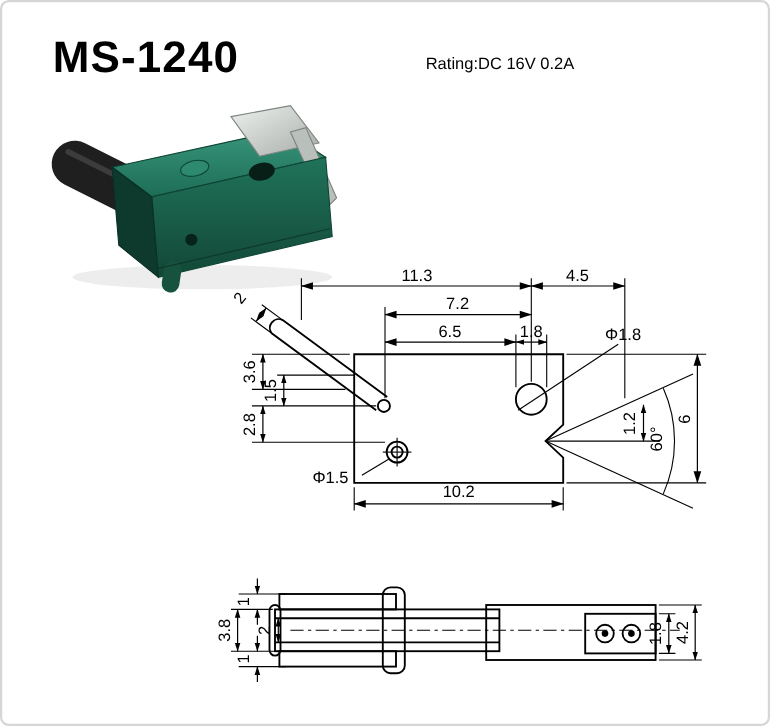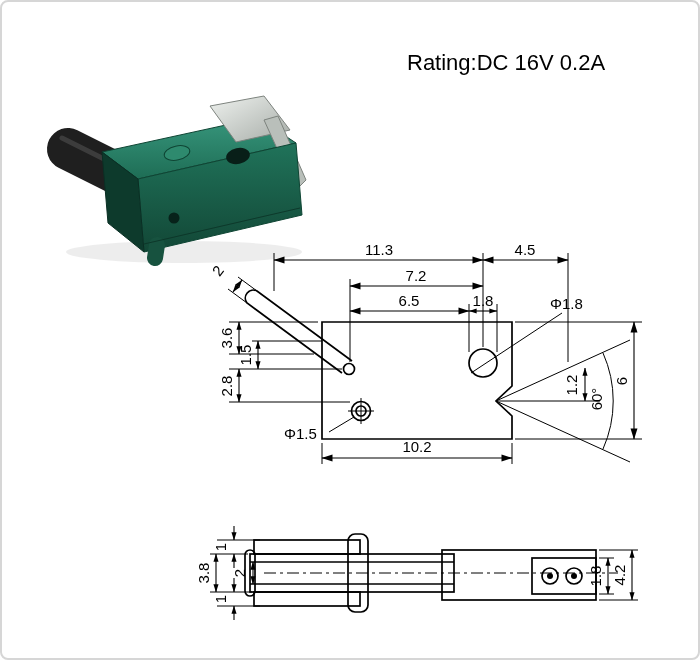--- a/index.html
+++ b/index.html
@@ -6,33 +6,34 @@
   .page{
     position:relative;width:700px;height:660px;background:#ffffff;
     border:2px solid #d6d6d6;border-radius:8px;box-sizing:border-box;
     font-family:"Liberation Sans", sans-serif;overflow:hidden;
   }
   .title{
     position:absolute;left:46px;top:28px;font-size:40px;font-weight:bold;
     color:#000;letter-spacing:1px;
   }
   .rating{
-    position:absolute;left:385px;top:48px;font-size:22px;color:#000;margin-left:20px;
+    position:absolute;left:385px;top:48px;font-size:15px;color:#000;
   }
   svg{position:absolute;left:0;top:0;}
   .part{stroke:#000;stroke-width:1.7;fill:none;}
   .thin{stroke:#000;stroke-width:1;fill:none;}
   .dim{stroke:#000;stroke-width:1.1;fill:none;}
   text.dtxt{font-family:"Liberation Sans", sans-serif;font-size:15px;fill:#000;}
 </style>
 </head>
 <body>
 
 <div class="page">
 
+  <div class="title">MS-1240</div>
   <div class="rating">Rating:DC 16V 0.2A</div>
 
   <svg width="700" height="660" viewBox="0 0 700 660">
     <defs>
       <marker id="arrow" viewBox="0 0 11 9" refX="10.5" refY="4.5" markerWidth="12" markerHeight="9" orient="auto-start-reverse" markerUnits="userSpaceOnUse">
         <path d="M0,1 L11,4.5 L0,8 Z" fill="#000"></path>
       </marker>
       <marker id="arrowS" viewBox="0 0 11 9" refX="10.5" refY="4.5" markerWidth="8" markerHeight="7" orient="auto-start-reverse" markerUnits="userSpaceOnUse">
         <path d="M0,1 L11,4.5 L0,8 Z" fill="#000"></path>
       </marker>

